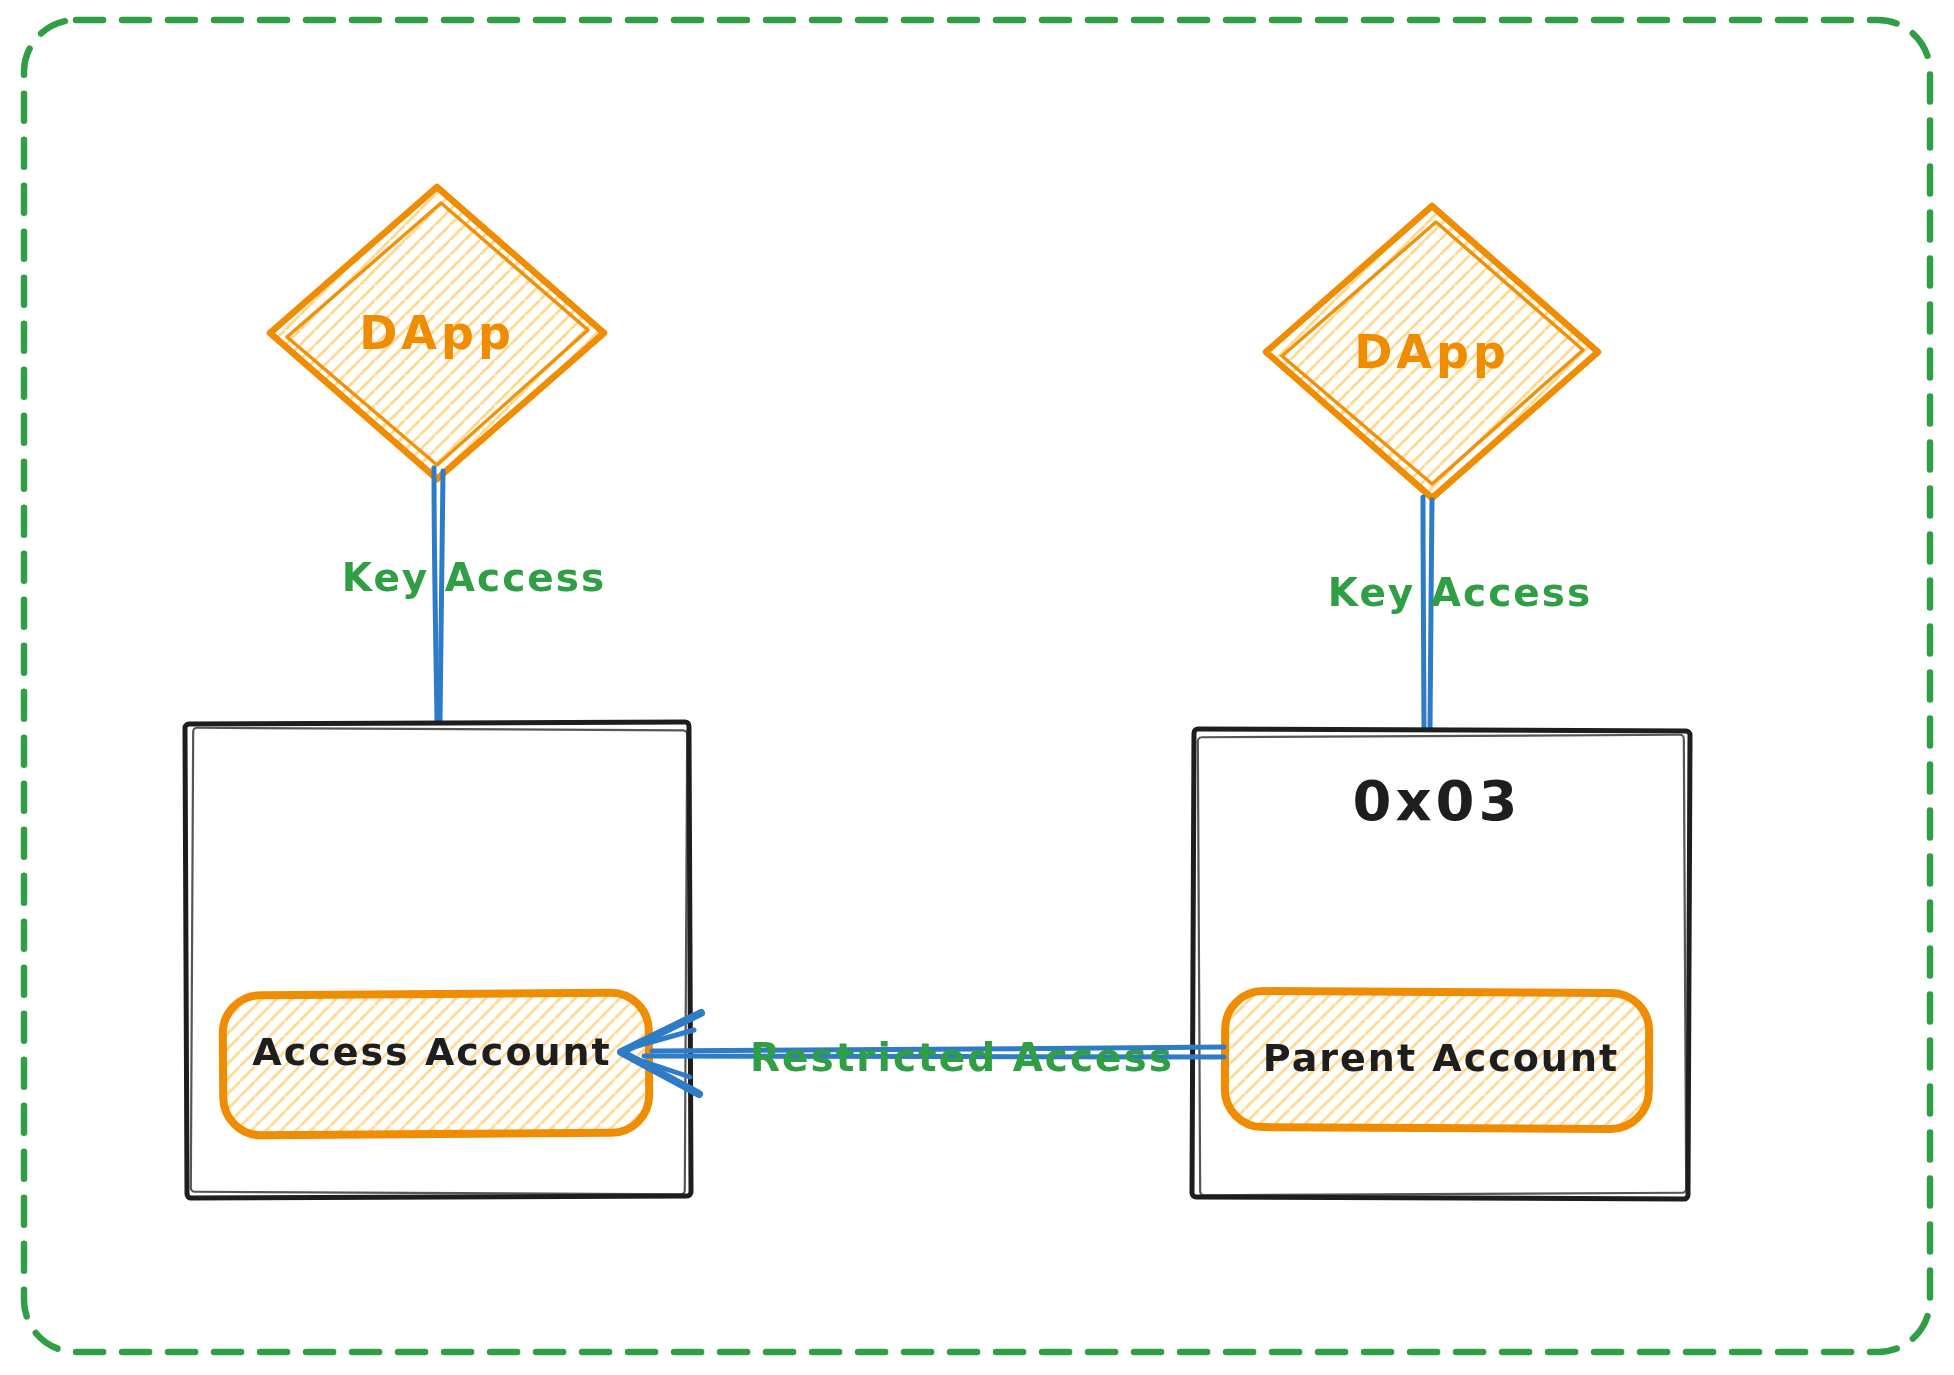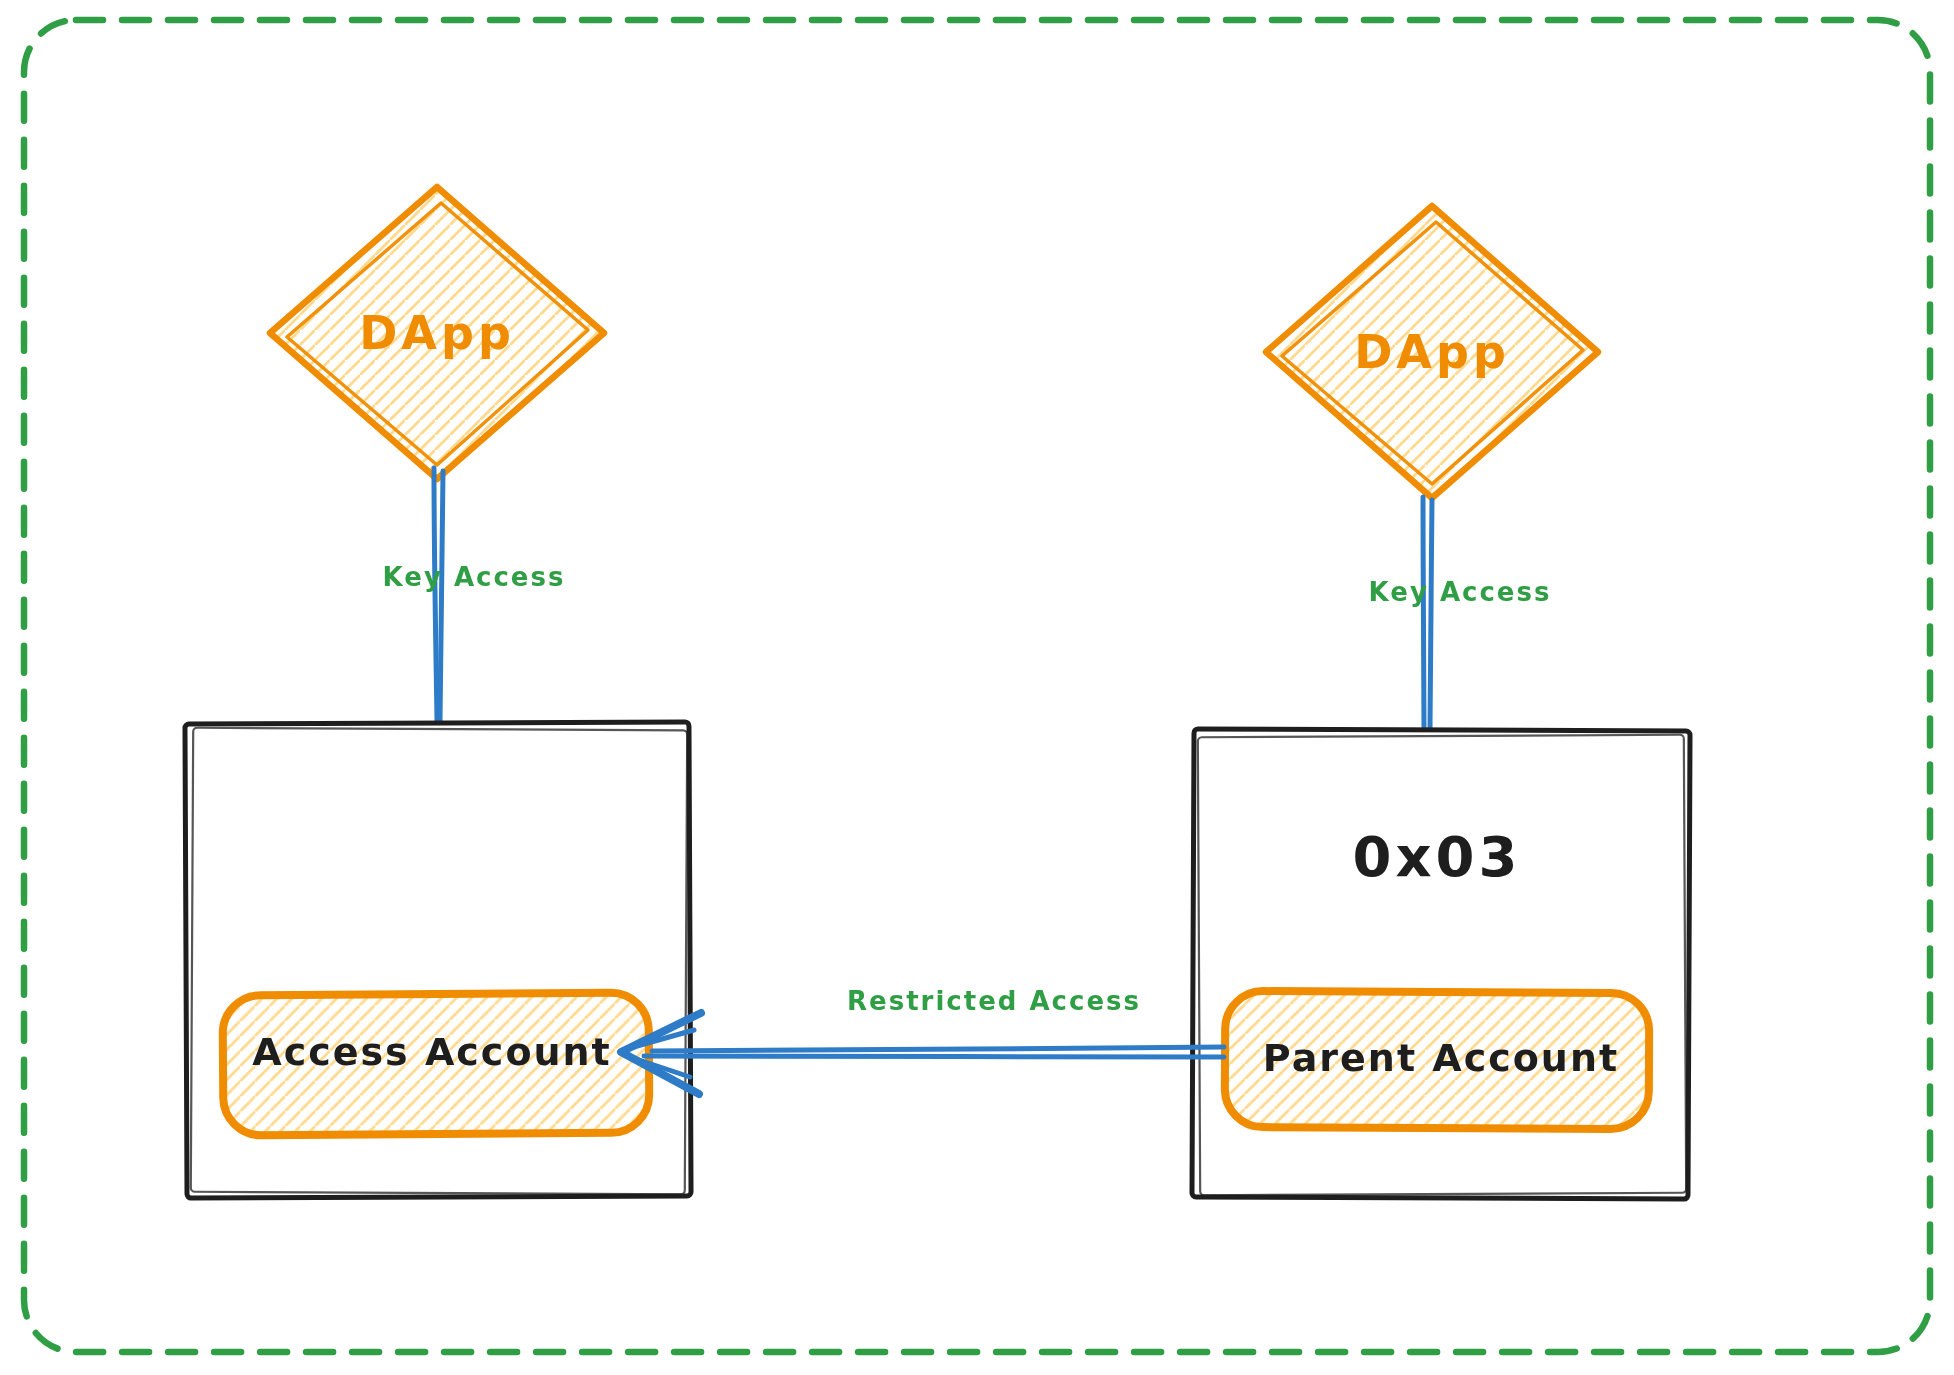--- a/index.html
+++ b/index.html
@@ -80,33 +80,33 @@
 
   
   .label {
     position: absolute;
     transform: translate(-50%, -50%);
     white-space: nowrap;
     font-weight: 600;
     user-select: none;
   }
   .label-node-orange { color: var(--orange); font-size: 46px; letter-spacing: 4px; }
-  .label-edge-green  { color: var(--green);  font-size: 26px; letter-spacing: 2px; }
+  .label-edge-green  { color: var(--green);  font-size: 39px; letter-spacing: 2px; }
   .label-box-ink     { color: var(--ink);    font-size: 56px; letter-spacing: 4px; }
   .label-pill-ink    { color: var(--ink);    font-size: 38px; letter-spacing: 2px; }
 
   .dapp-label   { left: 437px;  top: 333px; }
   .user-label   { left: 1432px; top: 352px; }
   .key-left     { left: 474px;  top: 577px; }
   .key-right    { left: 1460px; top: 592px; }
   .box-left-lbl { left: 430px;  top: 822px; }
-  .box-right-lbl{ left: 1437px; top: 856px; }
+  .box-right-lbl{ left: 1437px; top: 800px; }
   .child-lbl    { left: 432px;  top: 1052px; }
   .parent-lbl   { left: 1432px; top: 1058px; margin-left: 9px; }
-  .restricted-lbl { left: 962px; top: 1001px; margin-left: 32px; }
+  .restricted-lbl { left: 962px; top: 1057px; }
 </style>
 </head>
 <body>
 
 <div class="canvas">
 
   <svg width="1954" height="1375" viewBox="0 0 1954 1375">
     <defs>
       <pattern id="hatch" width="15" height="15" patternUnits="userSpaceOnUse">
         <path class="hatch-line" d="M-4,19 L19,-4"></path>

